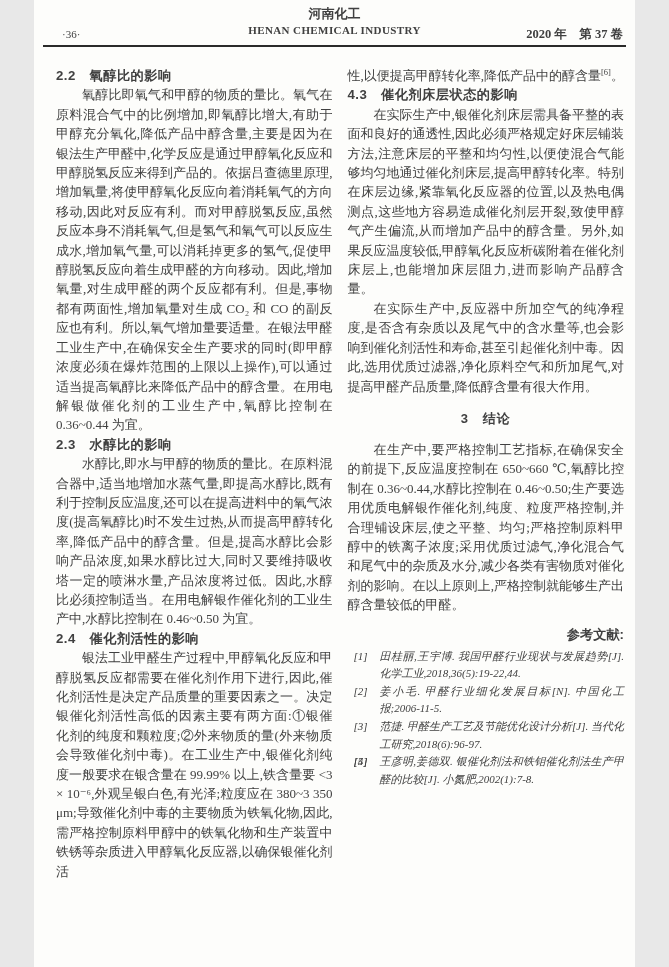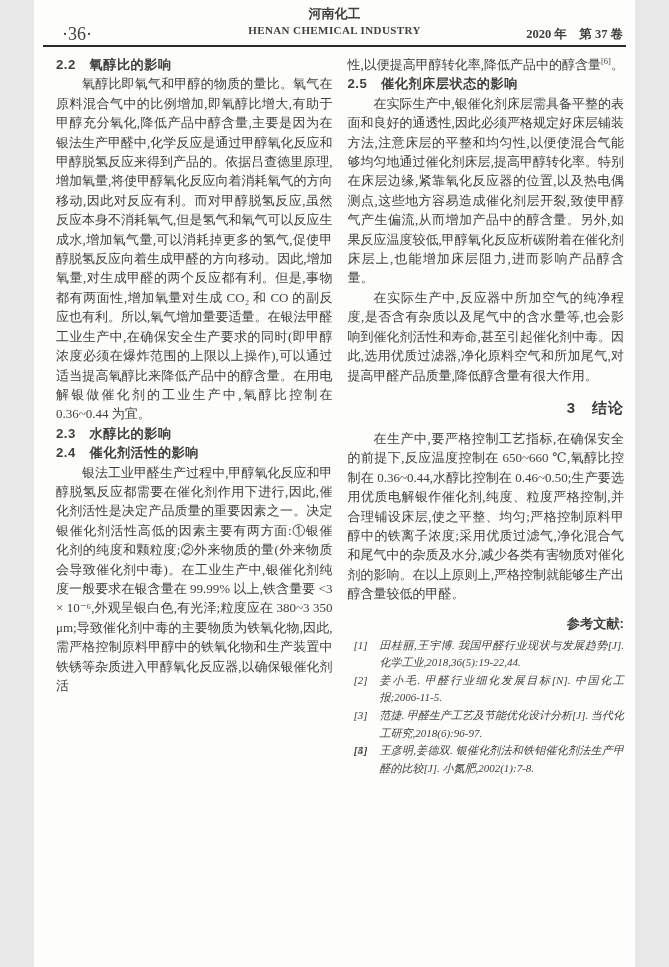--- a/index.html
+++ b/index.html
@@ -30,41 +30,41 @@
   .journal-en {
     font-weight: bold;
     font-size: 11px;
     line-height: 17px;
     letter-spacing: 0.4px;
   }
   .page-number {
     position: absolute;
     left: 28px;
     bottom: 3px;
-    font-size: 18px;
+    font-size: 11px;
     line-height: 14px;
   }
   .issue-info {
     position: absolute;
     right: 12px;
     bottom: 3px;
     font-weight: bold;
     font-size: 12.5px;
     line-height: 14px;
   }
   .header-rule {
     height: 0;
     border-top: 2px solid #2a2a2a;
     margin: 1px 9px 0 9px;
   }
   
   .columns {
     display: flex;
     gap: 15px;
-    padding: 8px 11px 0 22px;
+    padding: 19px 11px 0 22px;
   }
   .col {
     width: 308px;
     font-size: 13px;
     line-height: 19.4px;
     text-align: justify;
   }
   .col p { margin: 0; text-indent: 2em; }
   .col p.cont { text-indent: 0; }
   .sub-heading {
@@ -72,25 +72,25 @@
     font-family: "Liberation Sans", "DejaVu Sans", sans-serif;
     font-size: 13.2px;
     font-weight: bold;
     line-height: 19.4px;
     letter-spacing: 0.5px;
     text-align: left;
   }
   .conclusion-heading {
     margin: 13px 0 11px 0;
     font-family: "Liberation Sans", "DejaVu Sans", sans-serif;
-    font-size: 15px;
+    font-size: 13px;
     font-weight: bold;
     line-height: 20px;
     letter-spacing: 1px;
-    text-align: right;
+    text-align: center;
   }
   .refs-heading {
     margin: 10px 0 4px 0;
     font-family: "Liberation Sans", "DejaVu Sans", sans-serif;
     font-size: 13.2px;
     font-weight: bold;
     line-height: 19px;
     text-align: right;
   }
   .refs {
@@ -125,29 +125,30 @@
 
   <div class="header-rule"></div>
 
   <main class="columns">
 
     <section class="col">
       <h3 class="sub-heading">2.2　氧醇比的影响</h3>
       <p>氧醇比即氧气和甲醇的物质的量比。氧气在原料混合气中的比例增加,即氧醇比增大,有助于甲醇充分氧化,降低产品中醇含量,主要是因为在银法生产甲醛中,化学反应是通过甲醇氧化反应和甲醇脱氢反应来得到产品的。依据吕查德里原理,增加氧量,将使甲醇氧化反应向着消耗氧气的方向移动,因此对反应有利。而对甲醇脱氢反应,虽然反应本身不消耗氧气,但是氢气和氧气可以反应生成水,增加氧气量,可以消耗掉更多的氢气,促使甲醇脱氢反应向着生成甲醛的方向移动。因此,增加氧量,对生成甲醛的两个反应都有利。但是,事物都有两面性,增加氧量对生成 CO₂ 和 CO 的副反应也有利。所以,氧气增加量要适量。在银法甲醛工业生产中,在确保安全生产要求的同时(即甲醇浓度必须在爆炸范围的上限以上操作),可以通过适当提高氧醇比来降低产品中的醇含量。在用电解银做催化剂的工业生产中,氧醇比控制在 0.36~0.44 为宜。</p>
 
       <h3 class="sub-heading">2.3　水醇比的影响</h3>
+      <p>水醇比,即水与甲醇的物质的量比。在原料混合器中,适当地增加水蒸气量,即提高水醇比,既有利于控制反应温度,还可以在提高进料中的氧气浓度(提高氧醇比)时不发生过热,从而提高甲醇转化率,降低产品中的醇含量。但是,提高水醇比会影响产品浓度,如果水醇比过大,同时又要维持吸收塔一定的喷淋水量,产品浓度将过低。因此,水醇比必须控制适当。在用电解银作催化剂的工业生产中,水醇比控制在 0.46~0.50 为宜。</p>
 
       <h3 class="sub-heading">2.4　催化剂活性的影响</h3>
       <p>银法工业甲醛生产过程中,甲醇氧化反应和甲醇脱氢反应都需要在催化剂作用下进行,因此,催化剂活性是决定产品质量的重要因素之一。决定银催化剂活性高低的因素主要有两方面:①银催化剂的纯度和颗粒度;②外来物质的量(外来物质会导致催化剂中毒)。在工业生产中,银催化剂纯度一般要求在银含量在 99.99% 以上,铁含量要 &lt;3 × 10⁻⁶,外观呈银白色,有光泽;粒度应在 380~3 350 μm;导致催化剂中毒的主要物质为铁氧化物,因此,需严格控制原料甲醇中的铁氧化物和生产装置中铁锈等杂质进入甲醇氧化反应器,以确保银催化剂活</p>
     </section>
 
     <section class="col">
       <p class="cont"><span>性,以便提高甲醇转化率,降低产品中的醇含量</span><sup class="cite">[6]</sup><span>。</span></p>
 
-      <h3 class="sub-heading">2.5　催化剂床层状态的影响</h3>
+      <h3 class="sub-heading">4.3　催化剂床层状态的影响</h3>
       <p>在实际生产中,银催化剂床层需具备平整的表面和良好的通透性,因此必须严格规定好床层铺装方法,注意床层的平整和均匀性,以便使混合气能够均匀地通过催化剂床层,提高甲醇转化率。特别在床层边缘,紧靠氧化反应器的位置,以及热电偶测点,这些地方容易造成催化剂层开裂,致使甲醇气产生偏流,从而增加产品中的醇含量。另外,如果反应温度较低,甲醇氧化反应析碳附着在催化剂床层上,也能增加床层阻力,进而影响产品醇含量。</p>
 
       <p>在实际生产中,反应器中所加空气的纯净程度,是否含有杂质以及尾气中的含水量等,也会影响到催化剂活性和寿命,甚至引起催化剂中毒。因此,选用优质过滤器,净化原料空气和所加尾气,对提高甲醛产品质量,降低醇含量有很大作用。</p>
 
       <h2 class="conclusion-heading">3　结论</h2>
       <p>在生产中,要严格控制工艺指标,在确保安全的前提下,反应温度控制在 650~660 ℃,氧醇比控制在 0.36~0.44,水醇比控制在 0.46~0.50;生产要选用优质电解银作催化剂,纯度、粒度严格控制,并合理铺设床层,使之平整、均匀;严格控制原料甲醇中的铁离子浓度;采用优质过滤气,净化混合气和尾气中的杂质及水分,减少各类有害物质对催化剂的影响。在以上原则上,严格控制就能够生产出醇含量较低的甲醛。</p>
 
       <h3 class="refs-heading">参考文献:</h3>
       <ol class="refs">
         <li><span class="ref-label">[1]</span><span>田桂丽,王宇博. 我国甲醛行业现状与发展趋势[J]. 化学工业,2018,36(5):19-22,44.</span></li>

